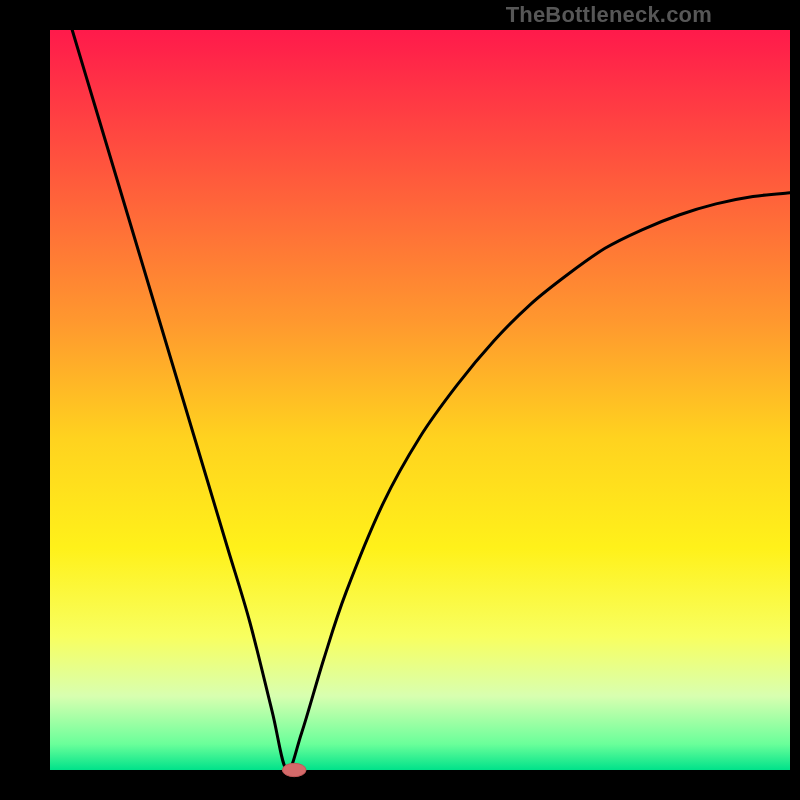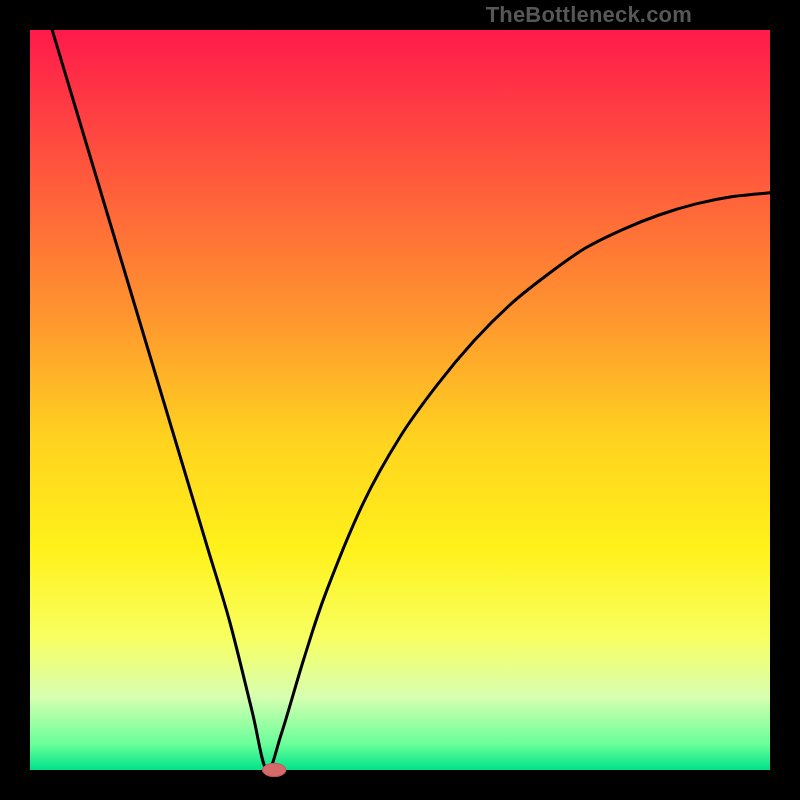--- a/index.html
+++ b/index.html
@@ -8,20 +8,21 @@
     width: 800px;
     height: 800px;
     overflow: hidden;
     background: #000;
     font-family: Arial, Helvetica, sans-serif;
   }
   .wrapper {
     position: relative;
     width: 704px;
     height: 800px;
+    padding-left: 20px;
   }
   .attribution {
     position: absolute;
     top: 2px;
     right: 12px;
     font-size: 22px;
     font-weight: 600;
     color: #575757;
     letter-spacing: 0.2px;
   }

